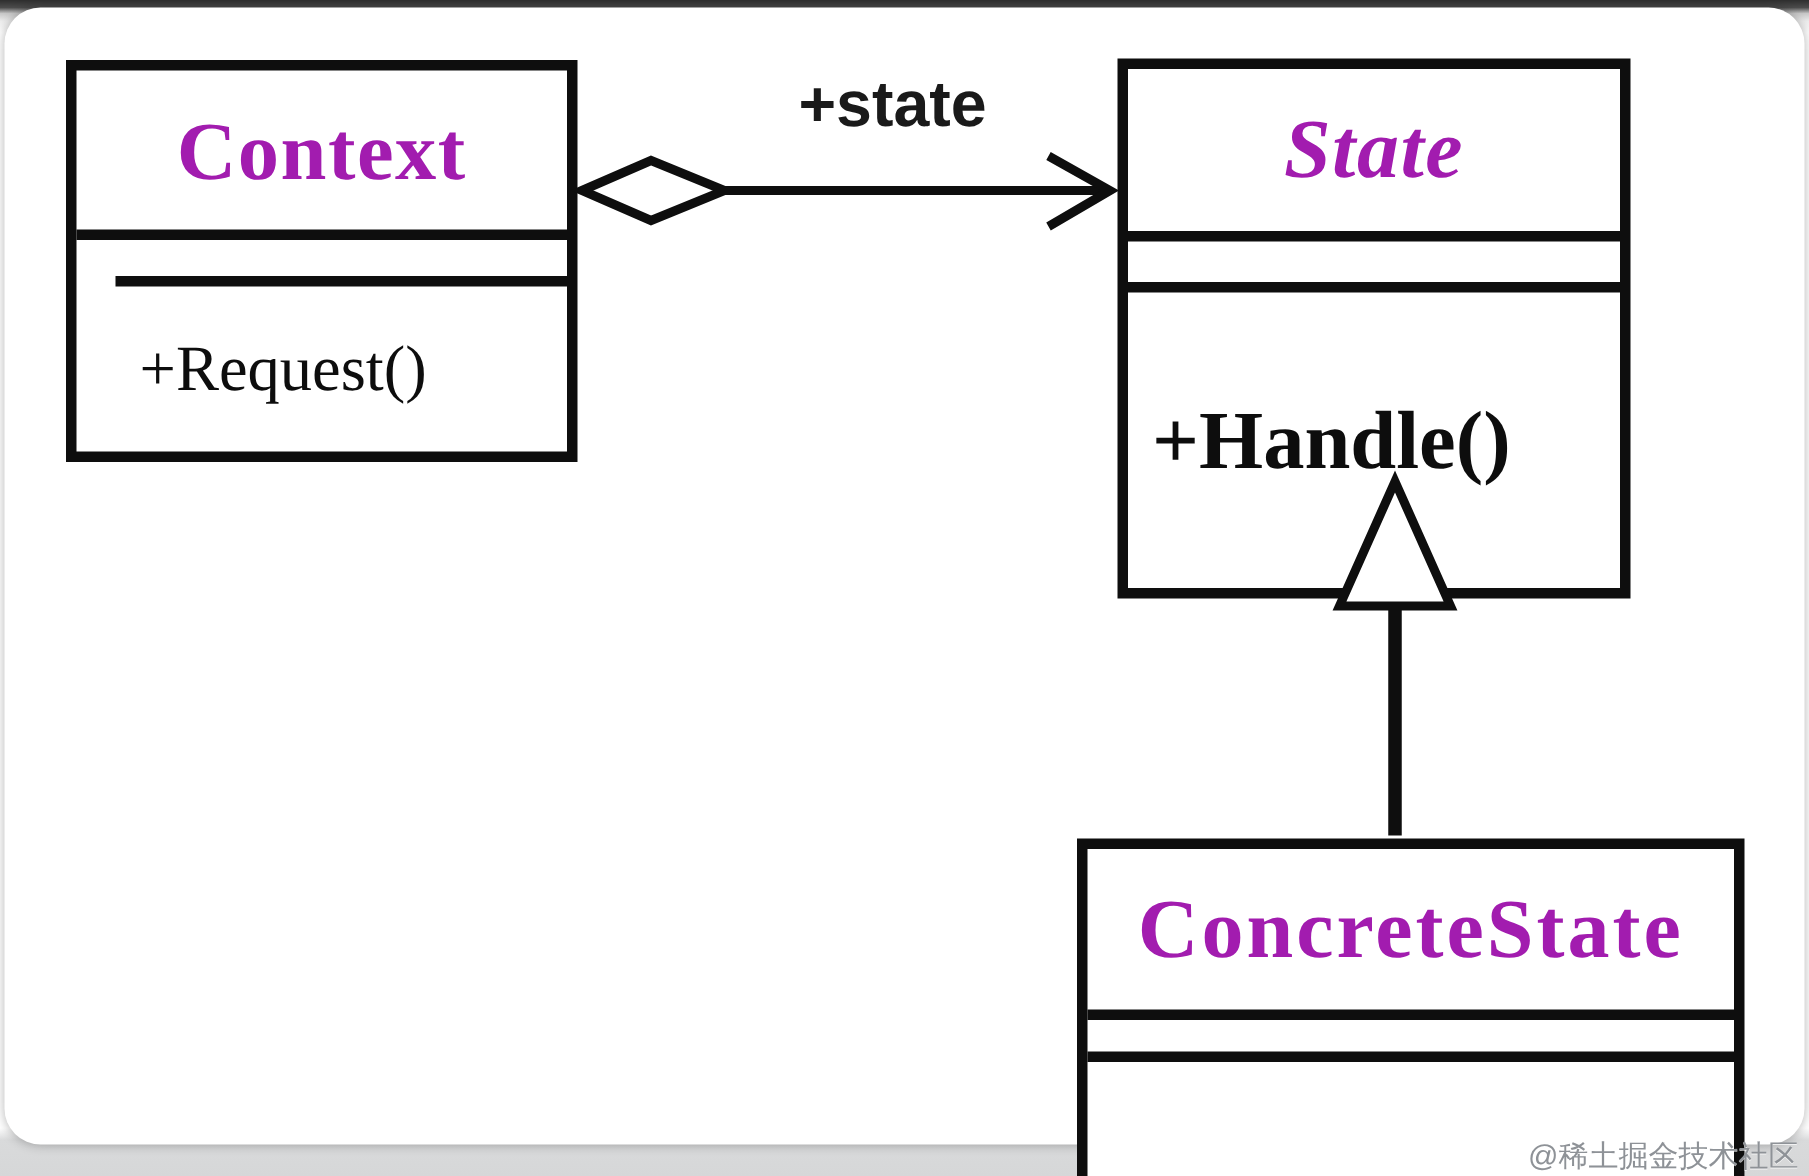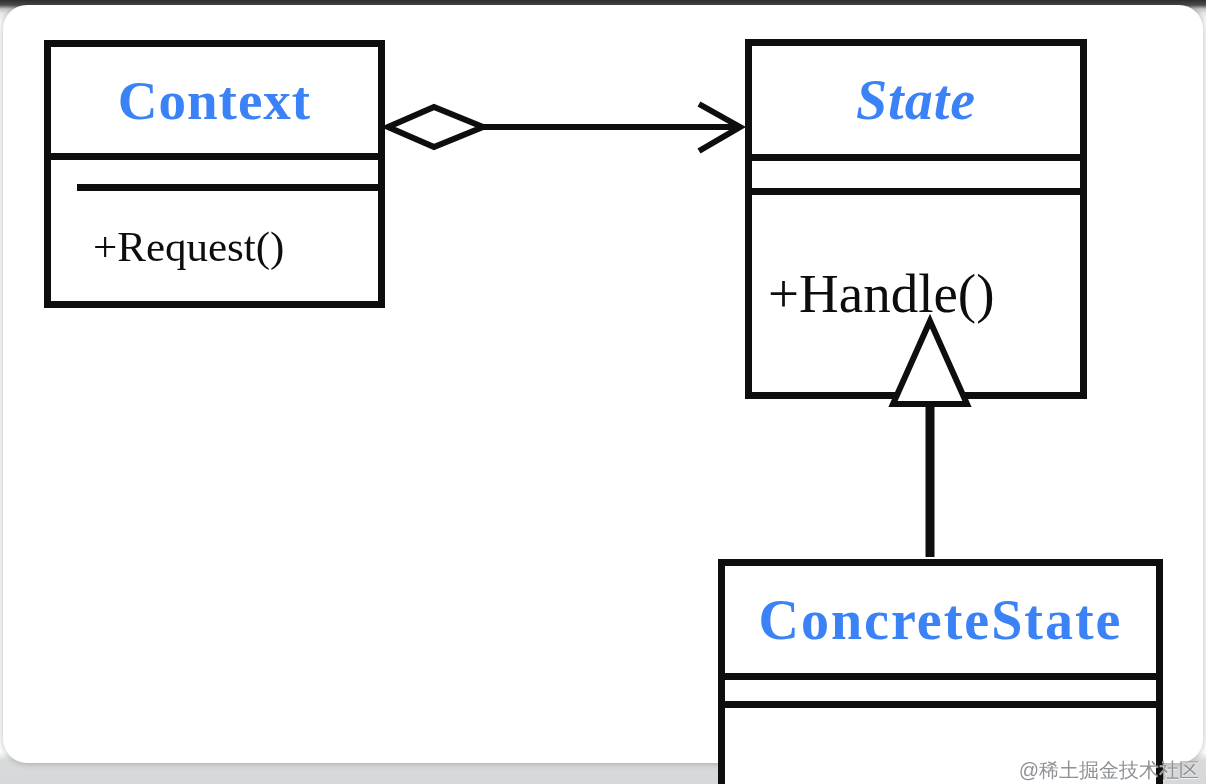--- a/index.html
+++ b/index.html
@@ -22,36 +22,36 @@
 
   .class-box {
     position:absolute; box-sizing:border-box;
     background:#fff; border:7px solid #0e0e0e;
     display:flex; flex-direction:column;
   }
   .compartment { box-sizing:border-box; }
   .compartment + .compartment { border-top:7px solid #0e0e0e; }
   .c-title {
     display:flex; align-items:center; justify-content:center;
-    font-weight:bold; color:#3b82f6; letter-spacing:1px;
+    font-weight:bold; color:#a21caf; letter-spacing:1px;
   }
   .c-methods {
     display:flex; align-items:center;
     color:#0d0d0d; padding-left:16px;
   }
 
   #box-context { left:44px; top:40px; width:341px; height:268px; }
   #box-context .c-title   { flex:0 0 106px; font-size:55px; }
   #box-context .c-attrs   { flex:0 0 31px; }
   #box-context .c-methods { flex:1 1 auto; font-size:43px;margin-left:26px; }
 
   #box-state { left:745px; top:39px; width:342px; height:360px; }
   #box-state .c-title   { flex:0 0 108px; font-size:56px; font-style:italic; }
   #box-state .c-attrs   { flex:0 0 34px; }
-  #box-state .c-methods { flex:1 1 auto; font-size:55px; }
+  #box-state .c-methods { flex:1 1 auto; font-size:55px;font-weight:bold; }
 
   #box-concrete { left:718px; top:559px; width:445px; height:236px; }
   #box-concrete .c-title   { flex:0 0 107px; font-size:56px; letter-spacing:2px; }
   #box-concrete .c-attrs   { flex:0 0 28px; }
   #box-concrete .c-methods { flex:1 1 auto; padding:0; }
 
   .connectors { position:absolute; inset:0; pointer-events:none; }
 
   .assoc-label {
     position:absolute; left:500px; top:46px; width:190px;
@@ -96,16 +96,17 @@
     <svg class="connectors" width="1206" height="784" viewBox="0 0 1206 784">
 
       <polygon points="388,127 434,107 483,127 434,147" fill="#ffffff" stroke="#0e0e0e" stroke-width="6" stroke-linejoin="miter"></polygon>
       <line x1="483" y1="127" x2="738" y2="127" stroke="#0e0e0e" stroke-width="6"></line>
       <polyline points="699,104 740,127 699,151" fill="none" stroke="#0e0e0e" stroke-width="6" stroke-linejoin="miter"></polyline>
 
       <line x1="930" y1="404" x2="930" y2="557" stroke="#0e0e0e" stroke-width="9"></line>
       <polygon points="930,321 893,404 967,404" fill="#ffffff" stroke="#0e0e0e" stroke-width="6" stroke-linejoin="miter"></polygon>
     </svg>
 
+    <div class="assoc-label">+state</div>
 
     <div class="watermark">@稀土掘金技术社区</div>
   </div>
 </div>
 
 </body></html>

